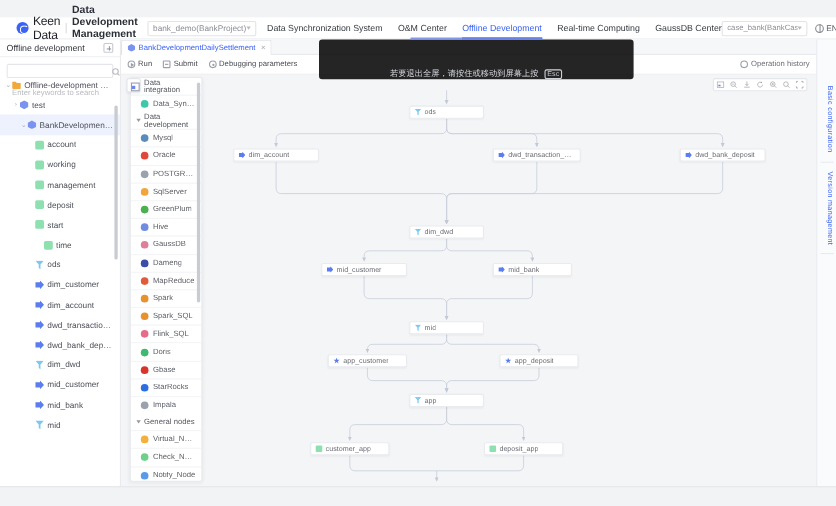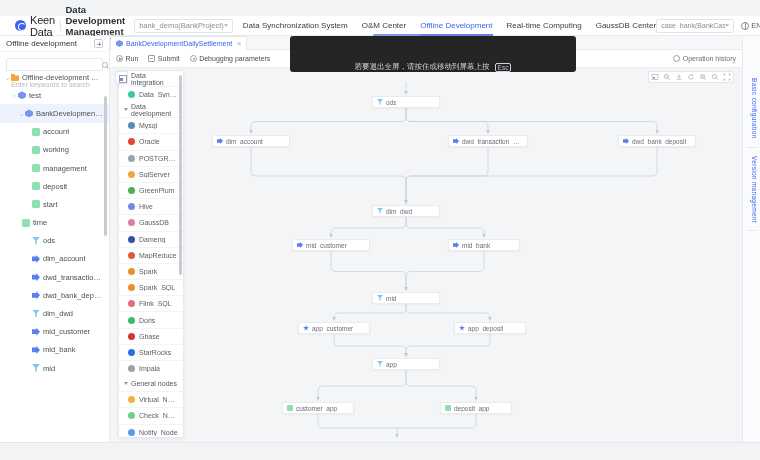--- a/index.html
+++ b/index.html
@@ -262,29 +262,34 @@
         <div class="tnode" style="padding-left: 25px;">
           <span class="tw"></span>
           <span class="tico ic-green"></span>
           <span class="tlabel">deposit</span>
         </div>
         <div class="tnode" style="padding-left: 25px;">
           <span class="tw"></span>
           <span class="tico ic-green"></span>
           <span class="tlabel">start</span>
         </div>
-        <div class="tnode" style="padding-left: 15px;">
+        <div class="tnode" style="padding-left: 33px;">
           <span class="tw"></span>
           <span class="tico ic-green"></span>
           <span class="tlabel">time</span>
         </div>
         <div class="tnode" style="padding-left: 25px;">
           <span class="tw"></span>
           <span class="tico ic-filter"></span>
           <span class="tlabel">ods</span>
+        </div>
+        <div class="tnode" style="padding-left: 25px;">
+          <span class="tw"></span>
+          <span class="tico ic-blue"></span>
+          <span class="tlabel">dim_customer</span>
         </div>
         <div class="tnode" style="padding-left: 25px;">
           <span class="tw"></span>
           <span class="tico ic-blue"></span>
           <span class="tlabel">dim_account</span>
         </div>
         <div class="tnode" style="padding-left: 25px;">
           <span class="tw"></span>
           <span class="tico ic-blue"></span>
           <span class="tlabel">dwd_transaction_detail</span>

